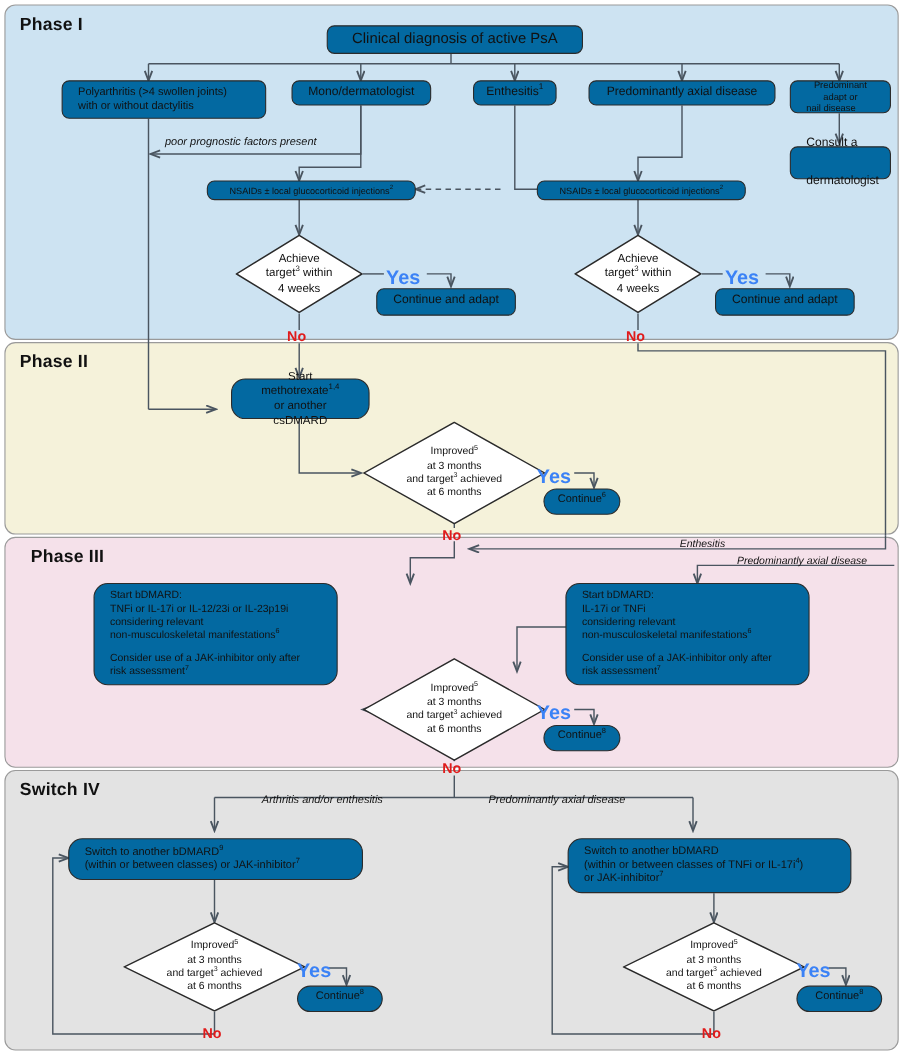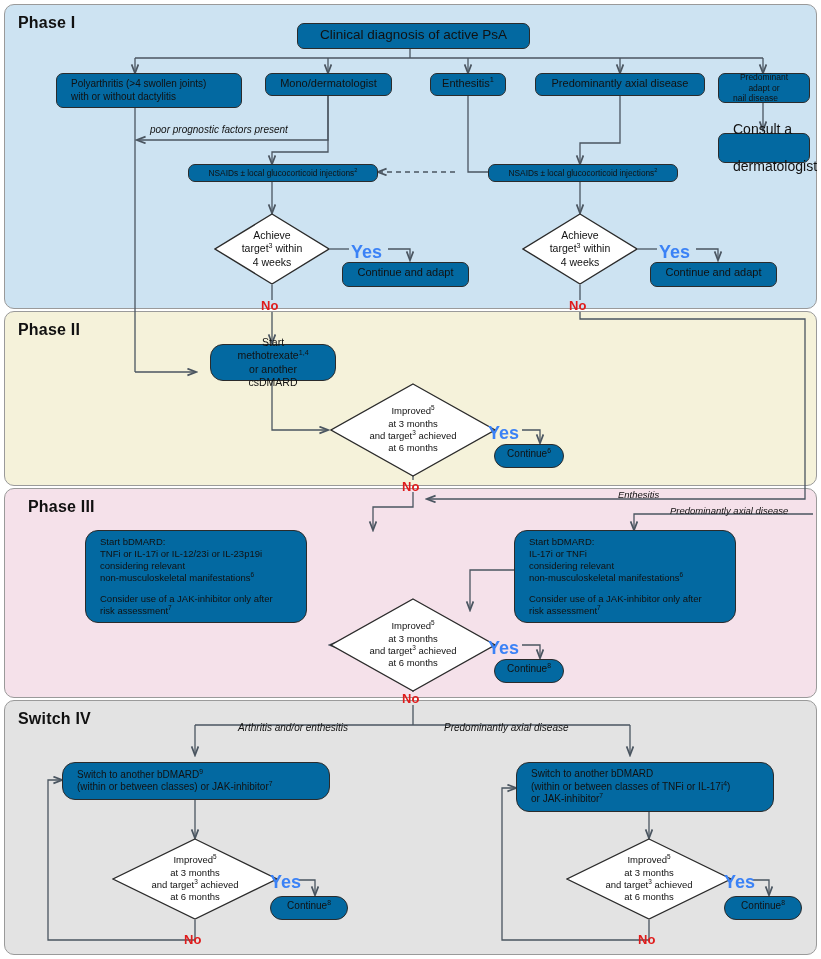--- a/index.html
+++ b/index.html
@@ -221,21 +221,21 @@
 
   <div class="node" style="left:535px; top:73px; width:170px; height:23px; font-size:11px;">
     <span>Predominantly axial disease</span>
   </div>
 
   <div class="node" style="left:718px; top:73px; width:92px; height:30px; font-size:8.5px; flex-direction:column;">
     <span>Predominant adapt or</span>
     <span>nail disease</span>
   </div>
 
-  <div class="node" style="left:718px; top:133px; width:92px; height:30px; font-size:14px; flex-direction:column;gap:20px;">
+  <div class="node" style="left:718px; top:133px; width:92px; height:30px; font-size:11px; flex-direction:column;gap:20px;">
     <span>Consult a</span>
     <span>dermatologist</span>
   </div>
 
   <div class="ital" style="left:150px; top:124px; font-size:10px;">poor prognostic factors present</div>
 
   <div class="node" style="left:188px; top:164px; width:190px; height:18px; font-size:8.3px;">
     <span><span>NSAIDs ± local glucocorticoid injections</span><sup>2</sup></span>
   </div>
 

